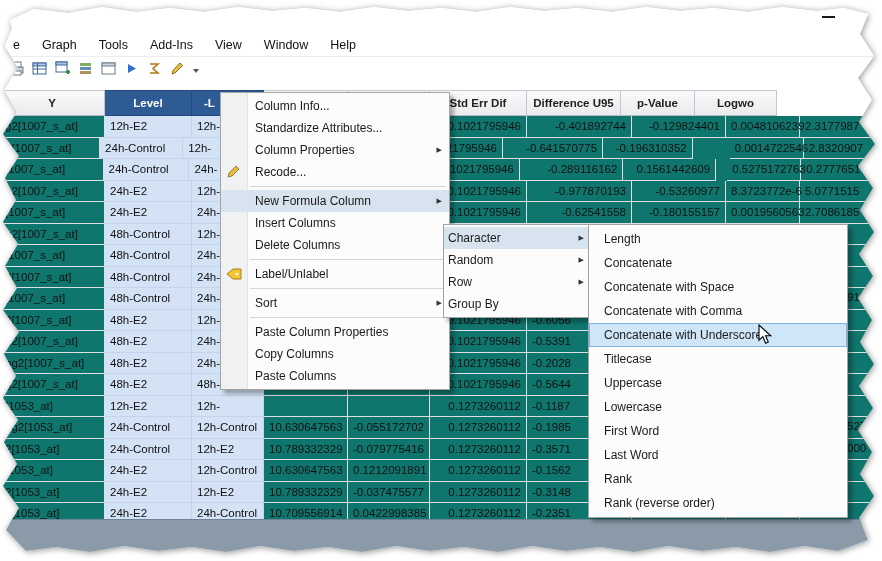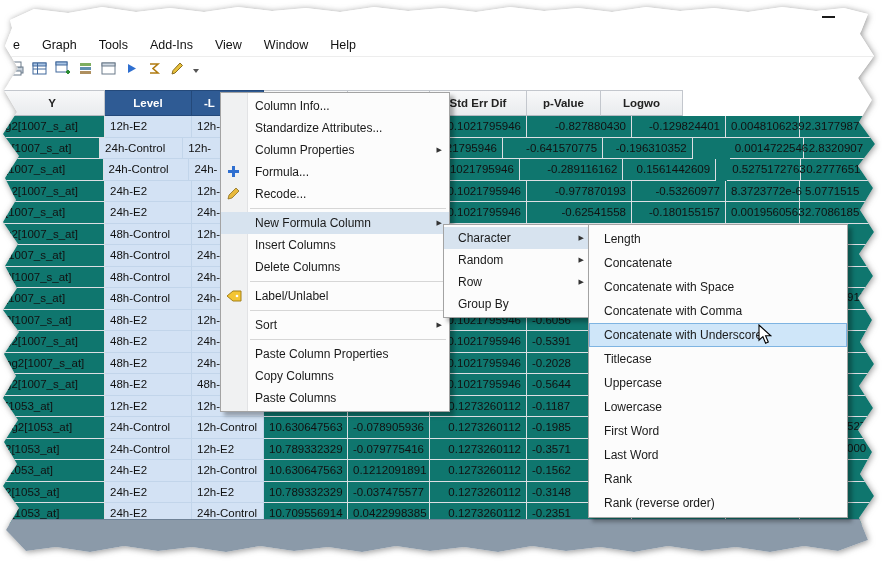--- a/index.html
+++ b/index.html
@@ -44,21 +44,21 @@
   .edge-frag{position:absolute;font-size:11.5px;color:#111;z-index:4;white-space:nowrap;}
 
   .menu{position:absolute;background:#fcfcfc;border:1px solid #a3a3a3;box-shadow:4px 4px 4px rgba(0,0,0,.3);
     z-index:10;font-size:12px;color:#1a1a1a;padding:2px 0;}
   .menu1{left:220px;top:92px;width:228px;
     background:linear-gradient(90deg,#f0f1f2 0,#f0f1f2 26px,#e2e3e5 26px,#e2e3e5 27px,#fcfcfc 27px);}
   .menu2{left:443px;top:224px;width:147px;}
   .menu3{left:588px;top:224px;width:258px;}
   .mi{position:relative;cursor:default;}
   .menu1 .mi{height:22px;line-height:22px;padding-left:34px;}
-  .menu2 .mi{height:22px;line-height:22px;padding-left:14px;}
+  .menu2 .mi{height:22px;line-height:22px;padding-left:4px;}
   .menu3 .mi{height:24px;line-height:24px;padding-left:15px;}
   .mi .arrow{position:absolute;right:7px;top:0;font-size:7px;color:#333;line-height:inherit;}
   .mi.hl{background:var(--mhl);}
   .mi.hov{background:var(--mhov);box-shadow:inset 0 0 0 1px var(--mhovb);}
   .mi .gicon{position:absolute;left:5px;top:3px;width:16px;height:16px;}
   .sep{height:7px;position:relative;}
   .menu1 .sep::after{content:"";position:absolute;left:29px;right:3px;top:3px;border-top:1px solid #d6d6d6;}
 
   .cursor{position:absolute;left:758px;top:324px;z-index:30;}
 </style>
@@ -141,32 +141,33 @@
         </div>
 
       <div class="grid">
         <div class="h-row" id="hdrRow">
             <div class="h-cell" style="width: 105px;">Y</div>
             <div class="h-cell sel" style="width: 87px;">Level</div>
             <div class="h-cell sel left" style="width: 72px;">-L</div>
             <div class="h-cell" style="width: 84px;"></div>
             <div class="h-cell" style="width: 82px;"></div>
             <div class="h-cell" style="width: 97px;">Std Err Dif</div>
+            <div class="h-cell" style="width: 94px;">Difference U95</div>
             <div class="h-cell" style="width: 74px;">p-Value</div>
             <div class="h-cell" style="width: 82px;">Logwo</div>
           </div>
         <div id="rowsBox">
             <div class="row">
               <div class="c" style="width: 105px;">g2[1007_s_at]</div>
               <div class="c sel" style="width: 87px;">12h-E2</div>
               <div class="c sel" style="width: 72px;">12h-</div>
               <div class="c right" style="width: 84px;"></div>
               <div class="c right" style="width: 82px;"></div>
               <div class="c right" style="width: 97px;">0.1021795946</div>
-              <div class="c right" style="width: 105px;">-0.827880430</div>
+              <div class="c right" style="width: 105px;">-0.401892744</div>
               <div class="c right" style="width: 94px;">-0.129824401</div>
               <div class="c right" style="width: 74px; text-align: center;">0.0048106239</div>
               <div class="c" style="width: 82px;">2.3177987</div>
             </div>
             <div class="row">
               <div class="c" style="width: 105px;">2[1007_s_at]</div>
               <div class="c sel" style="width: 87px;">24h-Control</div>
               <div class="c sel" style="width: 72px;">12h-</div>
               <div class="c right" style="width: 84px;"></div>
               <div class="c right" style="width: 82px;"></div>
@@ -318,21 +319,21 @@
               <div class="c" style="width: 105px;">-0.1187</div>
               <div class="c right" style="width: 94px;"></div>
               <div class="c right" style="width: 74px;"></div>
               <div class="c" style="width: 82px;"></div>
             </div>
             <div class="row">
               <div class="c" style="width: 105px;">og2[1053_at]</div>
               <div class="c sel" style="width: 87px;">24h-Control</div>
               <div class="c sel" style="width: 72px;">12h-Control</div>
               <div class="c right" style="width: 84px;">10.630647563</div>
-              <div class="c right" style="width: 82px;">-0.078905936</div>
+              <div class="c right" style="width: 82px;">-0.055172702</div>
               <div class="c right" style="width: 97px;">0.1273260112</div>
               <div class="c" style="width: 105px;">-0.1985</div>
               <div class="c right" style="width: 94px;"></div>
               <div class="c right" style="width: 74px;"></div>
               <div class="c" style="width: 82px;"></div>
             </div>
             <div class="row">
               <div class="c" style="width: 105px;">2[1053_at]</div>
               <div class="c sel" style="width: 87px;">24h-Control</div>
               <div class="c sel" style="width: 72px;">12h-E2</div>
@@ -387,23 +388,20 @@
       <div id="edgeFrags">
           <span class="edge-frag" style="left: 847px; top: 291px;">915</span>
           <span class="edge-frag" style="left: 847px; top: 420px;">5278</span>
           <span class="edge-frag" style="left: 847px; top: 441.5px;">000</span>
         </div>
 
       <div class="menu menu1" id="menu1">
           <div class="mi"><span>Column Info...</span></div>
           <div class="mi"><span>Standardize Attributes...</span></div>
           <div class="mi"><span>Column Properties</span><span class="arrow">▶</span></div>
-          <div class="mi"><span class="gicon"><svg width="15" height="15">
-                <path d="M6 2h3v4h4v3H9v4H6V9H2V6h4z" fill="#2f6fd0"></path>
-              </svg></span><span>Formula...</span></div>
           <div class="mi"><span class="gicon"><svg width="15" height="15">
                 <path d="M2 13l1-4 7-7 3 3-7 7z" fill="#e8b93c" stroke="#8a6d1f" stroke-width="0.8"></path>
               </svg></span><span>Recode...</span></div>
           <div class="sep"></div>
           <div class="mi hl"><span>New Formula Column</span><span class="arrow">▶</span></div>
           <div class="mi"><span>Insert Columns</span></div>
           <div class="mi"><span>Delete Columns</span></div>
           <div class="sep"></div>
           <div class="mi"><span class="gicon"><svg width="16" height="14">
                 <path d="M1 7l6-5h8v10H7z" fill="#f4c533" stroke="#a3801a" stroke-width="1"></path>

